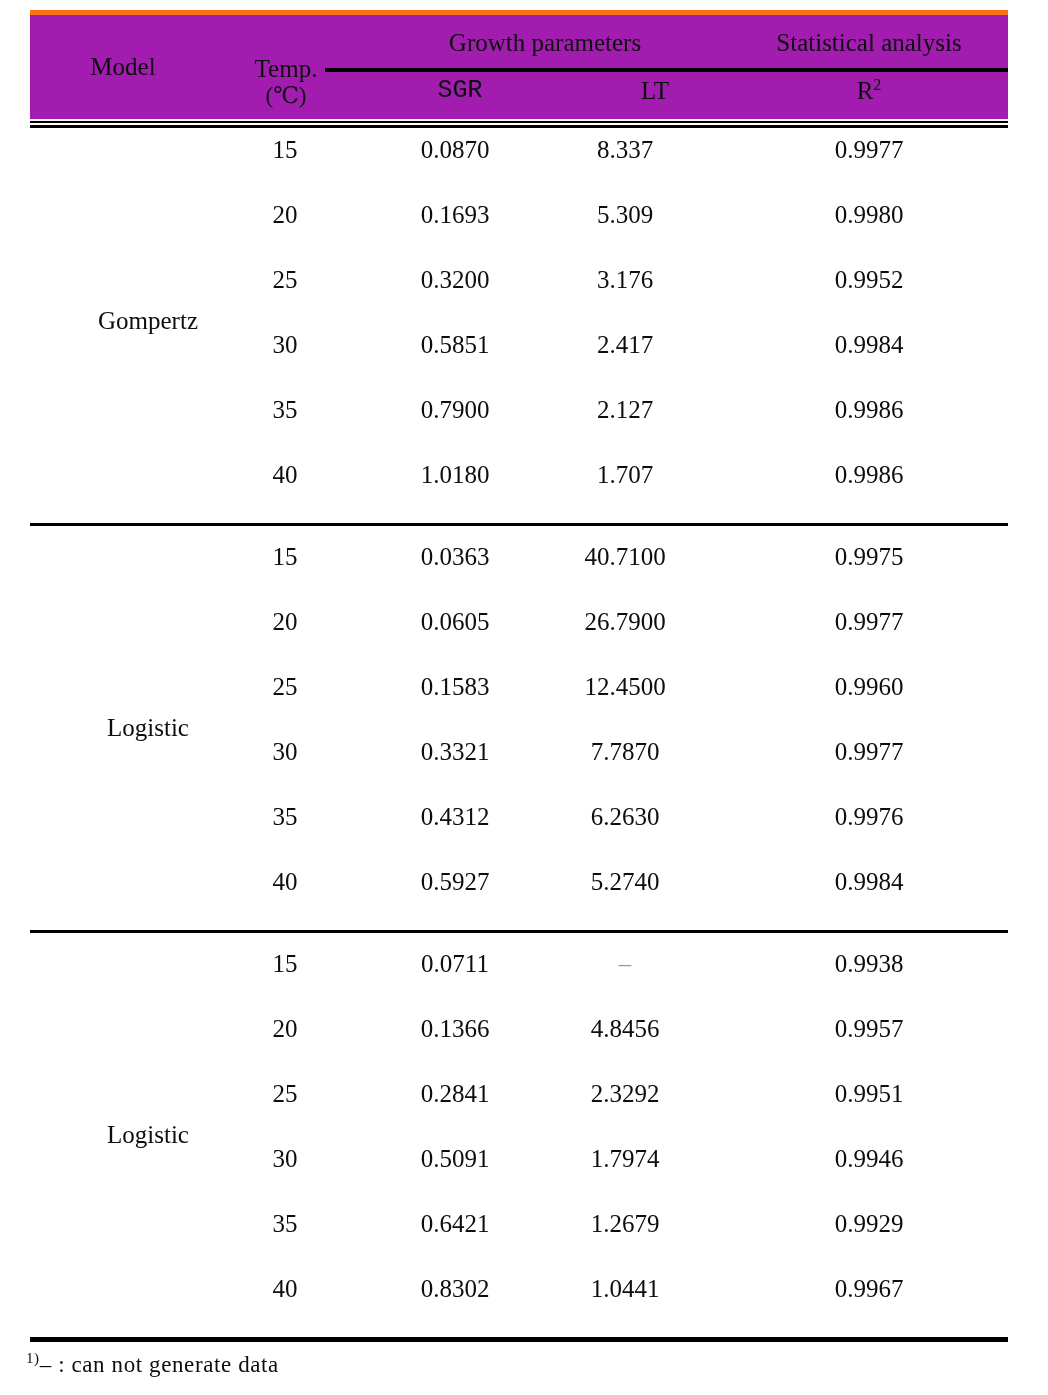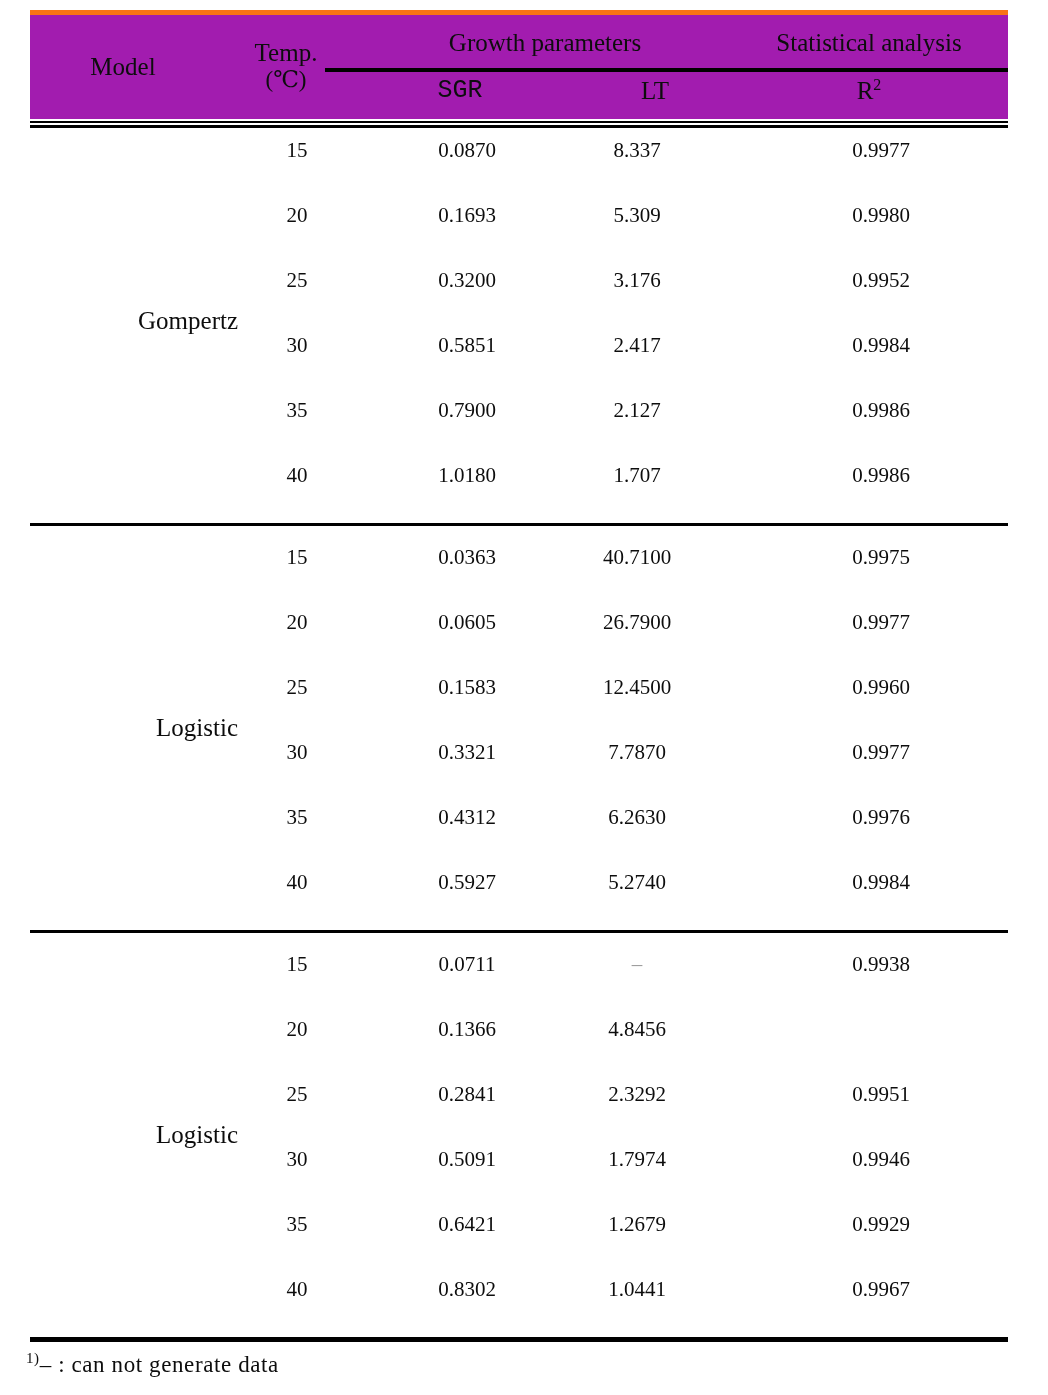--- a/index.html
+++ b/index.html
@@ -51,21 +51,21 @@
   }
 
   .hcell {
     position: absolute;
     text-align: center;
     line-height: 1.12;
     font-size: 25px;
     white-space: nowrap;
   }
   .h-model   { left: 8px;   top: 38px;  width: 170px; }
-  .h-temp    { left: 182px; top: 24px;  width: 148px; }
+  .h-temp    { left: 182px; top: 40px;  width: 148px; }
   .h-temp .u { display: block; font-size: 23px; }
   .h-growth  { left: 300px; top: 14px;  width: 430px; }
   .h-stat    { left: 700px; top: 14px;  width: 278px; }
   .h-sgr     { left: 330px; top: 62px;  width: 200px; font-family: Liberation Mono, monospace; }
   .h-lt      { left: 530px; top: 62px;  width: 190px; }
   .h-r2      { left: 700px; top: 62px;  width: 278px; }
   .sup { font-size: 16px; vertical-align: super; line-height: 0; }
 
   
   .span-rule {
@@ -92,30 +92,30 @@
     border-bottom: 5px solid #000000;
   }
 
   .model-label {
     position: absolute;
     left: 28px;
     top: 50%;
     transform: translateY(-50%);
     width: 180px;
     font-size: 25px;
-    text-align: right;
+    text-align: center;
     white-space: nowrap;
   }
 
   .row {
     position: absolute;
-    left: 12px;
+    left: 0;
     right: 0;
     height: 34px;
-    font-size: 21px;
+    font-size: 25px;
   }
   .cell {
     position: absolute;
     text-align: center;
     white-space: nowrap;
     line-height: 34px;
   }
   .c-temp { left: 165px; width: 180px; }
   .c-sgr  { left: 320px; width: 210px; }
   .c-lt   { left: 500px; width: 190px; }
@@ -251,20 +251,21 @@
           <div class="row" style="top: 14px;">
             <div class="cell c-temp">15</div>
             <div class="cell c-sgr">0.0711</div>
             <div class="cell c-lt dash-val">–</div>
             <div class="cell c-r2">0.9938</div>
           </div>
           <div class="row" style="top: 79px;">
             <div class="cell c-temp">20</div>
             <div class="cell c-sgr">0.1366</div>
             <div class="cell c-lt">4.8456</div>
+            <div class="cell c-r2">0.9957</div>
           </div>
           <div class="row" style="top: 144px;">
             <div class="cell c-temp">25</div>
             <div class="cell c-sgr">0.2841</div>
             <div class="cell c-lt">2.3292</div>
             <div class="cell c-r2">0.9951</div>
           </div>
           <div class="row" style="top: 209px;">
             <div class="cell c-temp">30</div>
             <div class="cell c-sgr">0.5091</div>

